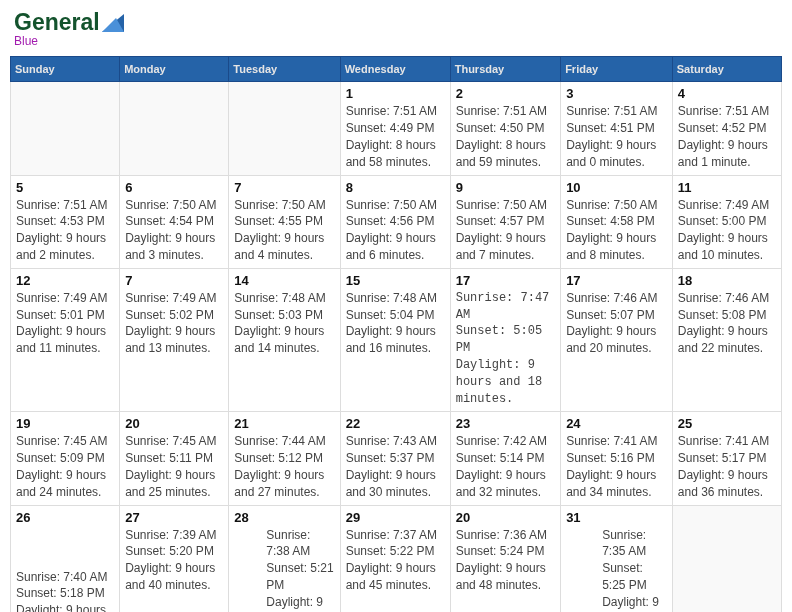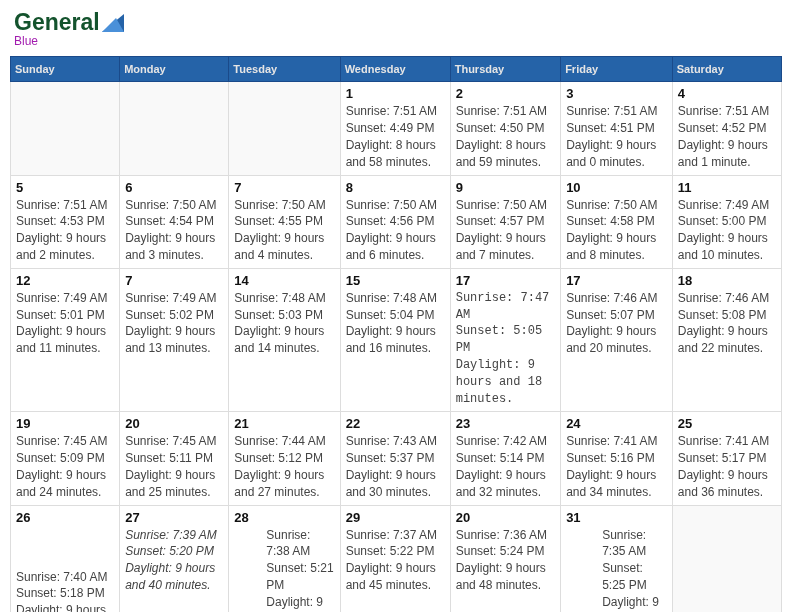--- a/index.html
+++ b/index.html
@@ -277,21 +277,21 @@
       </tr>
       <tr>
         <td>
           <span class="day-number">26</span>
           <div class="day-info" style="white-space: pre-line; margin-top: 44px;">Sunrise: 7:40 AM
 Sunset: 5:18 PM
 Daylight: 9 hours and 38 minutes.</div>
         </td>
         <td>
           <span class="day-number">27</span>
-          <div class="day-info" style="white-space: pre-line; font-style: italic;">Sunrise: 7:39 AM
+          <div class="day-info" style="white-space: pre-line;">Sunrise: 7:39 AM
 Sunset: 5:20 PM
 Daylight: 9 hours and 40 minutes.</div>
         </td>
         <td>
           <span class="day-number">28</span>
           <div class="day-info" style="white-space: pre-line; margin-left: 32px;">Sunrise: 7:38 AM
 Sunset: 5:21 PM
 Daylight: 9 hours and 43 minutes.</div>
         </td>
         <td>

